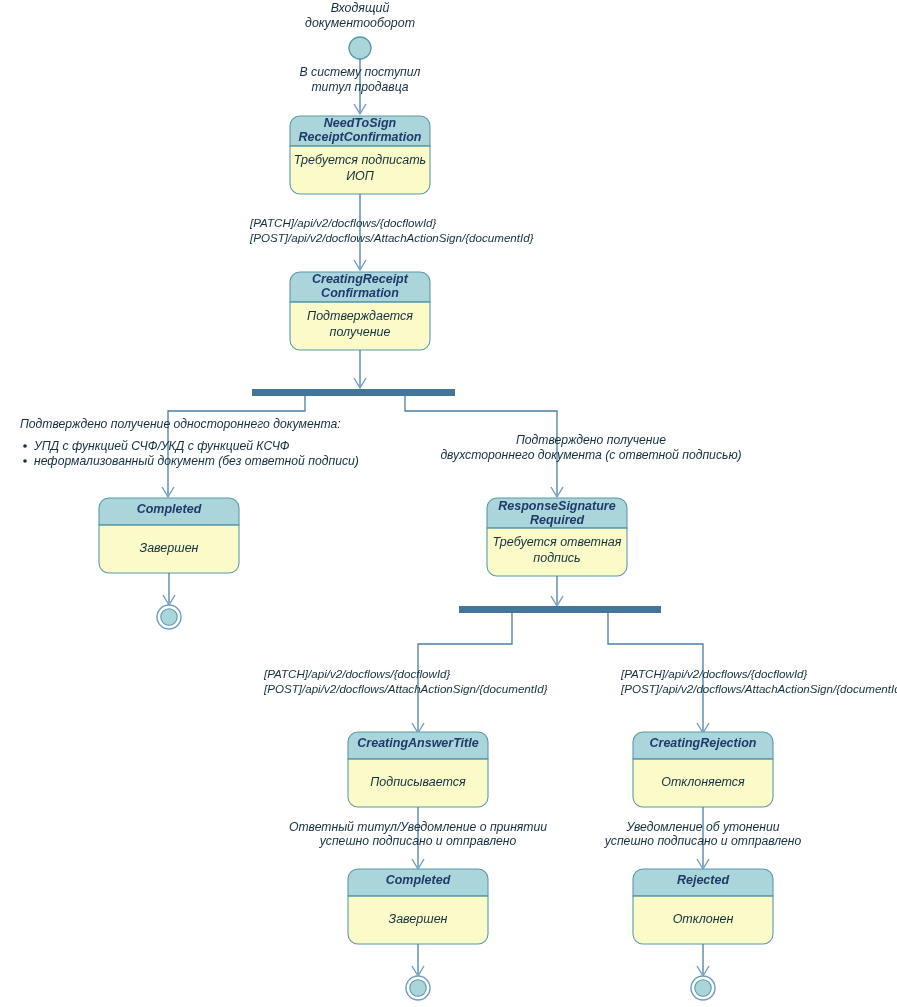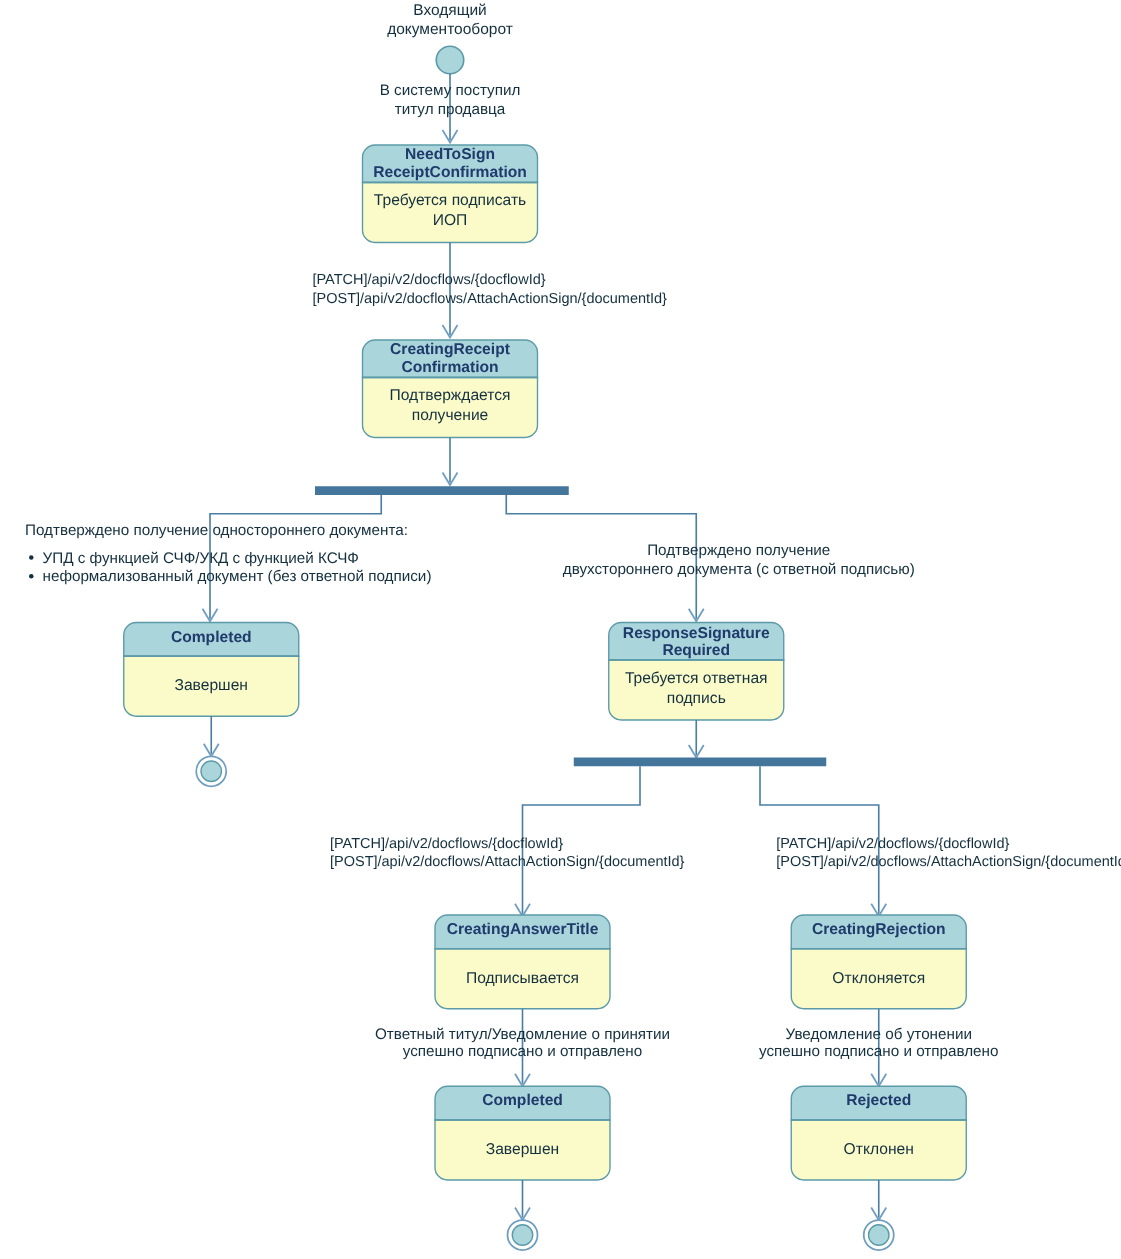--- a/index.html
+++ b/index.html
@@ -12,20 +12,21 @@
     width: 897px;
     height: 1007px;
     font-family: "Liberation Sans", sans-serif;
     color: #1f3a5f;
     overflow: hidden;
   }
   #diagram-root {
     position: relative;
     width: 811px;
     height: 1007px;
+    font-style: italic;
   }
   svg#diagram-canvas {
     position: absolute;
     left: 0;
     top: 0;
     width: 897px;
     height: 1007px;
     display: block;
   }
   

